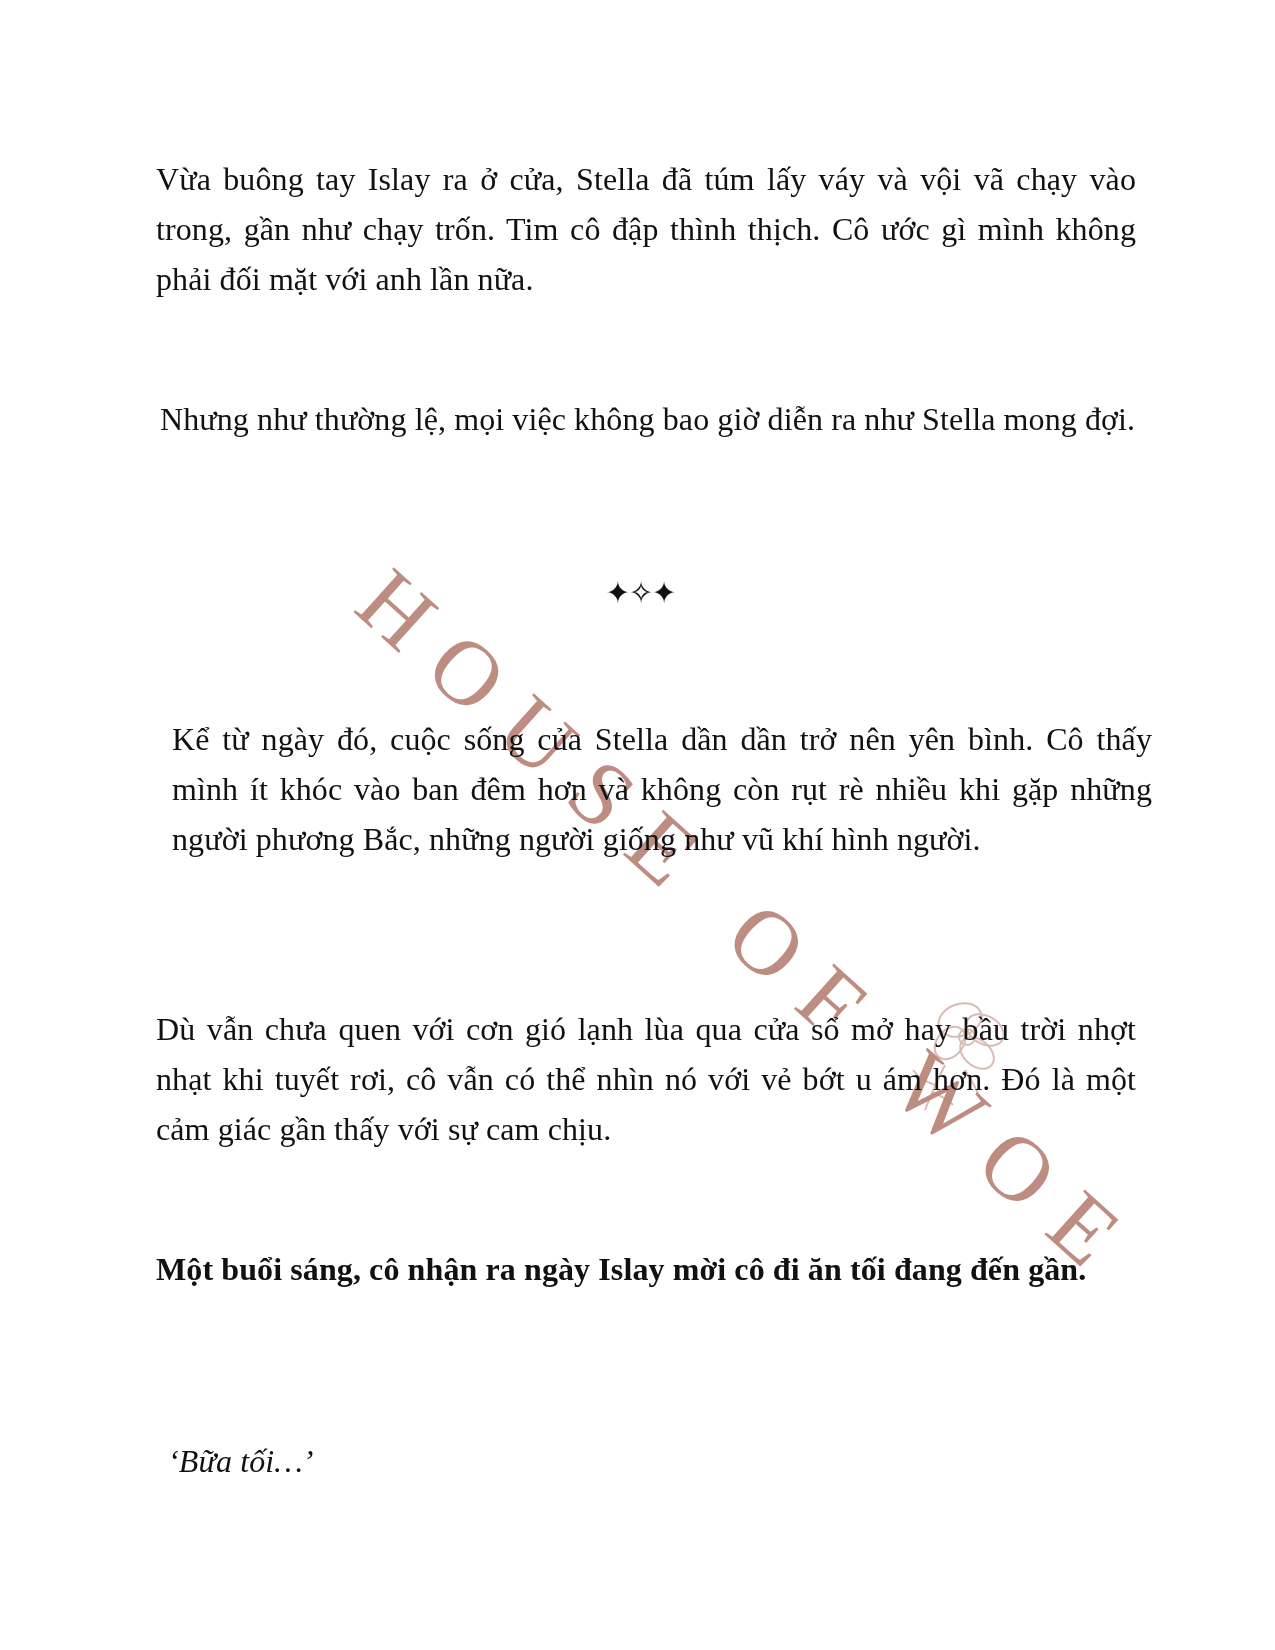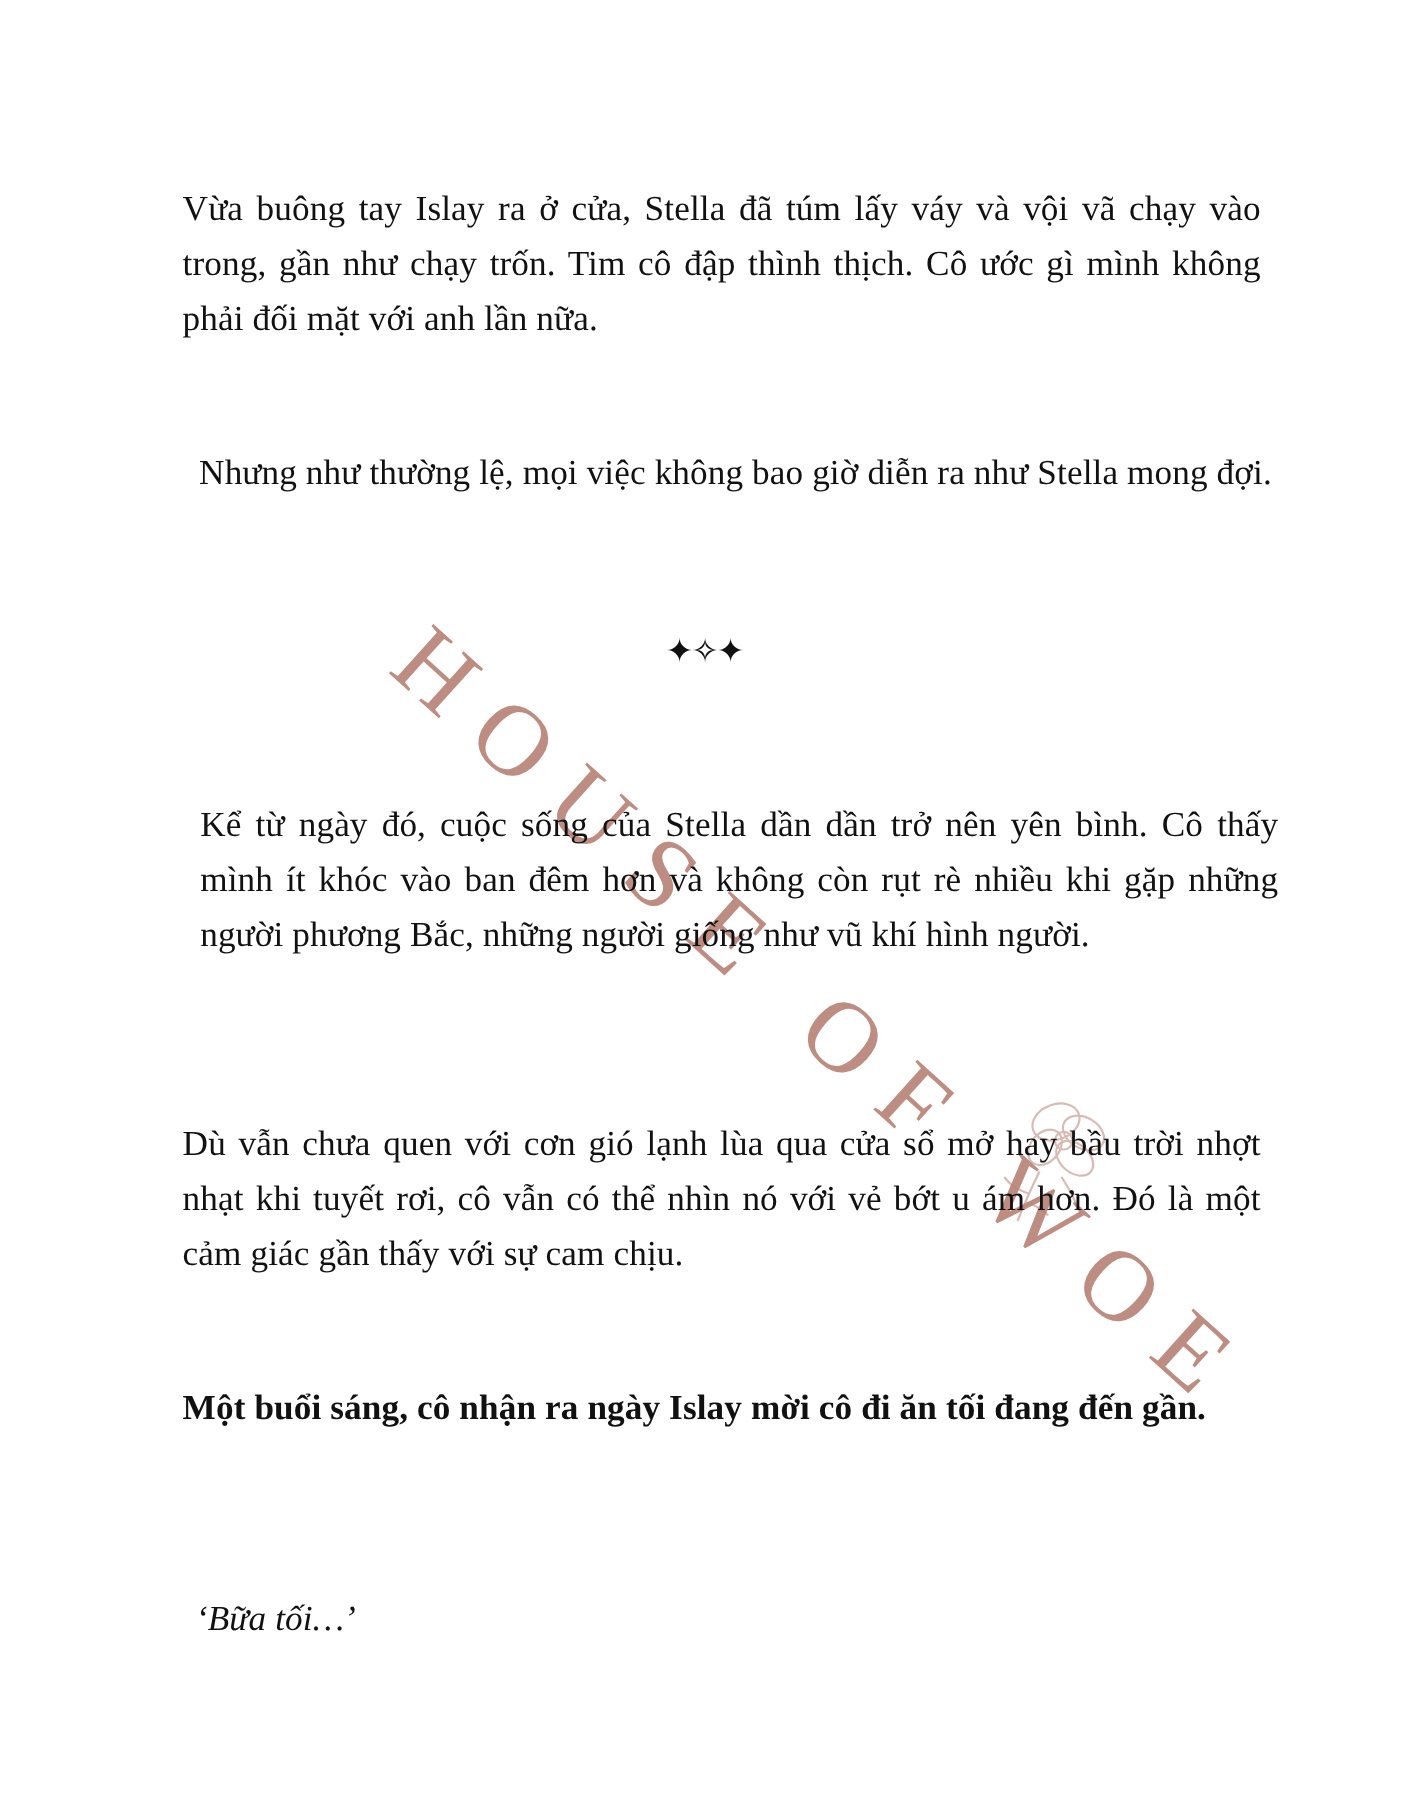--- a/index.html
+++ b/index.html
@@ -18,25 +18,25 @@
     .page {
       position: absolute;
       left: 150px;
       top: 148px;
       width: 980px;
     }
     .para {
       font-size: 32px;
       line-height: 50px;
       text-align: justify;
-      margin: 16px;
+      margin: 6px;
       letter-spacing: 0.1px;
     }
     .p1 { position: absolute; top: 0; left: 0; width: 980px; }
-    .p2 { position: absolute; top: 240px; left: 15px; width: 980px; }
+    .p2 { position: absolute; top: 240px; left: 4px; width: 980px; }
     .ornament {
       position: absolute;
       top: 425px;
       left: 0;
       width: 980px;
       text-align: center;
       font-size: 30px;
       line-height: 40px;
       font-family: "DejaVu Sans", sans-serif;
       letter-spacing: -2px;

